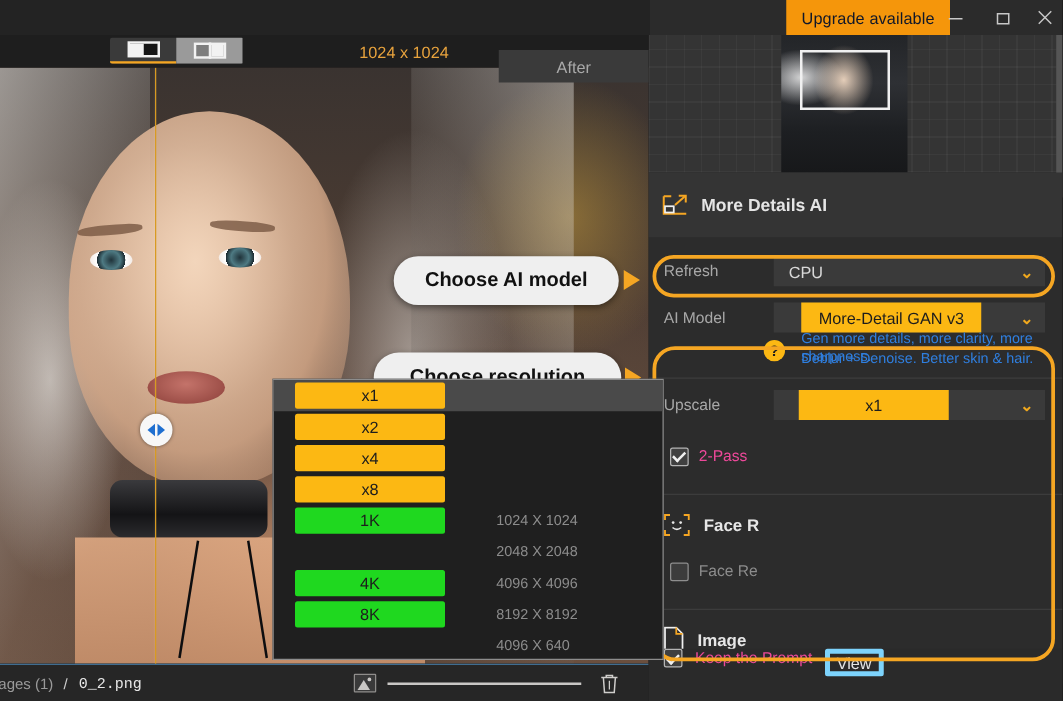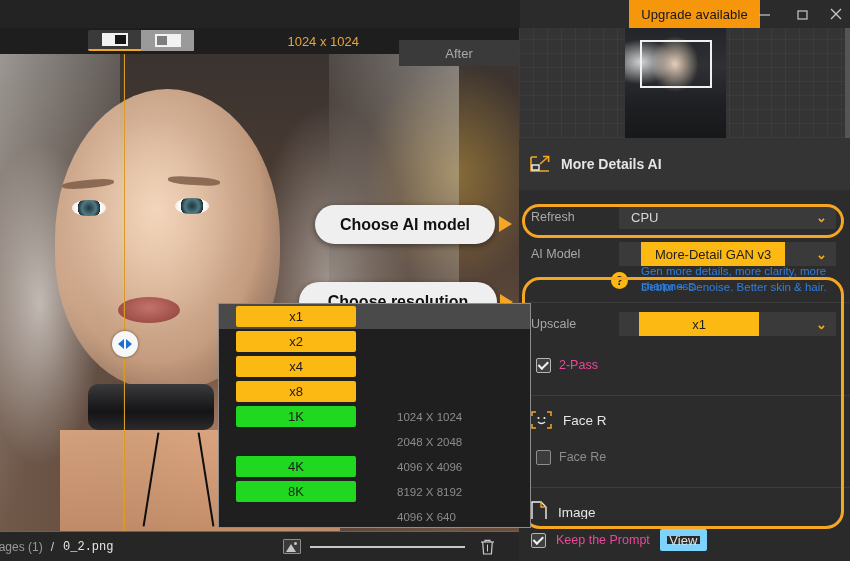--- a/index.html
+++ b/index.html
@@ -186,21 +186,21 @@
   .divider{position:absolute;left:0;width:331px;height:1px;background:#3c3c3c;}
 
   .cbx{width:15px;height:15px;border:1px solid #8e8e8e;border-radius:2px;background:#3c3c3c;
        display:flex;align-items:center;justify-content:center;cursor:pointer;}
   .cbx.on{background:#404040;border-color:#b5b5b5;}
   .cbx.on:after{content:"";width:8px;height:4px;border-left:2px solid #f0f0f0;border-bottom:2px solid #f0f0f0;transform:rotate(-45deg) translateY(-1px);}
   .cbx-label{color:#ec4899;font-size:12.5px;margin-left:8px;}
   .cbx-label.dim{color:#8c8c8c;}
 
   .feature-row{display:flex;align-items:center;gap:10px;padding-left:11px;}
-  .feature-title{color:#e6e6e6;font-size:13.5px;font-weight:normal;}
+  .feature-title{color:#e6e6e6;font-size:13.5px;font-weight:bold;}
 
   
   .dropdown{
     position:absolute;left:218px;top:303px;width:313px;height:225px;
     background:#1f1f1f;border:1px solid #8d8d8d;z-index:30;
   }
   .dd-item{position:relative;height:25px;display:flex;align-items:center;cursor:pointer;}
   .dd-item.hl{background:#4a4a4a;}
   .dd-chip{
     position:absolute;left:17px;width:120px;height:21px;border-radius:2px;
@@ -226,24 +226,24 @@
   #callout-model{left:315px;top:205px;width:180px;height:39px;}
   #callout-res{left:299px;top:282px;width:198px;height:40px;}
   .arrow{position:absolute;z-index:26;width:0;height:0;
     border-top:8px solid transparent;border-bottom:8px solid transparent;border-left:13px solid #f5a623;}
   #arrow-model{left:499px;top:216px;}
   #arrow-res{left:500px;top:294px;}
 
   
   .rbottom{
     position:absolute;left:519px;top:519px;width:331px;height:42px;background:#2a2a2a;
-    display:flex;align-items:center;padding-left:12px;gap:10px;
+    display:flex;padding-left:12px;gap:10px;
   }
   .view-btn{
-    width:47px;height:22px;border:7px solid #7dd3fc;border-radius:2px;background:transparent;
+    width:47px;height:22px;border:4px solid #7dd3fc;border-radius:2px;background:transparent;
     color:#e4e4e4;font-size:13px;display:flex;align-items:center;justify-content:center;cursor:pointer;
   }
   .panel-scroll{position:absolute;right:0;top:0;width:5px;height:130px;background:#555;}
 </style>
 </head>
 <body>
 
 <div id="app">
 
   <div class="titlebar">

